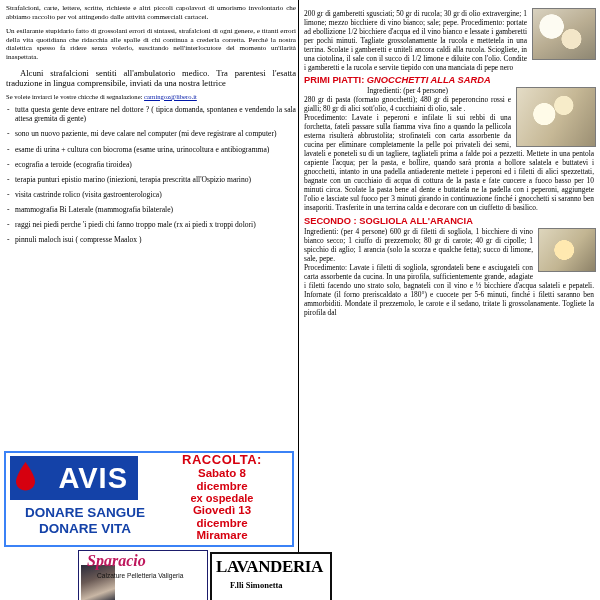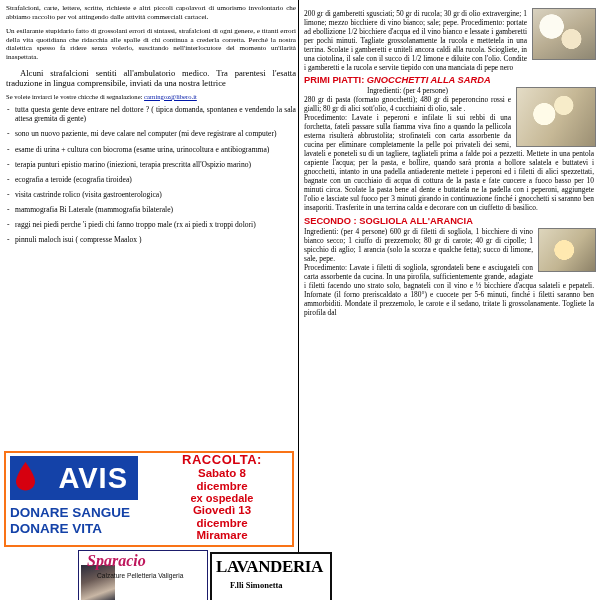--- a/index.html
+++ b/index.html
@@ -29,38 +29,38 @@
     font-size:7.6px;line-height:9.6px;text-align:justify;
     margin:0 0 5.5px 0;padding-left:9px;position:relative;
   }
   ul.bullets li:before{
     content:"-";position:absolute;left:1px;top:0;
   }
 
   
   .avis-box{
     position:absolute;left:4px;top:451px;width:286px;height:92px;
-    border:2px solid #f97316;background:#fff;
+    border:2px solid #3b82f6;background:#fff;
   }
   .avis-inner{position:relative;width:100%;height:100%;}
   .avis-logo{
     position:absolute;left:4px;top:3px;width:128px;height:44px;
     background:#1442a8;color:#fff;
     font-family:"Liberation Sans", sans-serif;
     font-weight:bold;font-size:29px;letter-spacing:1px;
     display:flex;align-items:center;justify-content:flex-end;
     padding-right:10px;box-sizing:border-box;
   }
   .avis-drop{
     position:absolute;left:9px;top:8px;width:21px;height:30px;
   }
   .avis-slogan{
     position:absolute;left:4px;top:52px;width:150px;
     font-family:"Liberation Sans", sans-serif;
-    font-weight:bold;color:#1442a8;font-size:13.5px;line-height:16px;
+    font-weight:bold;color:#1442a8;font-size:13.5px;line-height:16px;text-align:center;
   }
   .raccolta{
     position:absolute;left:150px;top:0;width:132px;
     text-align:center;color:#d6000f;
     font-family:Liberation Sans, sans-serif;font-weight:bold;
   }
   .raccolta .t1{font-size:13px;line-height:14px;letter-spacing:.5px;}
   .raccolta .t2{font-size:11.5px;line-height:12.5px;}
   .raccolta .t3{font-size:11px;line-height:12px;}
 
@@ -153,22 +153,22 @@
     <p class="lead">Alcuni strafalcioni sentiti all'ambulatorio medico. Tra parentesi l'esatta traduzione in lingua comprensibile, inviati da una nostra lettrice</p>
 
     <p class="mailline">
       <span>Se volete inviarci le vostre chicche di segnalazione: </span><span class="mail">carningoz@libero.it</span>
     </p>
 
     <ul class="bullets">
       <li>tutta questa gente deve entrare nel dottore ? ( tipica domanda, spontanea e vendendo la sala attesa gremita di gente)</li>
       <li>sono un nuovo paziente, mi deve calare nel computer (mi deve registrare al computer)</li>
       <li>esame di urina + cultura con biocroma (esame urina, urinocoltura e antibiogramma)</li>
+      <li>ecografia a teroide (ecografia tiroidea)</li>
       <li>terapia punturi epistio marino (iniezioni, terapia prescritta all'Ospizio marino)</li>
-      <li>ecografia a teroide (ecografia tiroidea)</li>
       <li>visita castrinde rolico (visita gastroenterologica)</li>
       <li>mammografia Bi Laterale (mammografia bilaterale)</li>
       <li>raggi nei piedi perche 'i piedi chi fanno troppo male (rx ai piedi x troppi dolori)</li>
       <li>pinnuli maloch isui ( compresse Maalox )</li>
     </ul>
   </div>
 
   <div class="avis-box">
     <div class="avis-inner">
       <div class="avis-logo">

